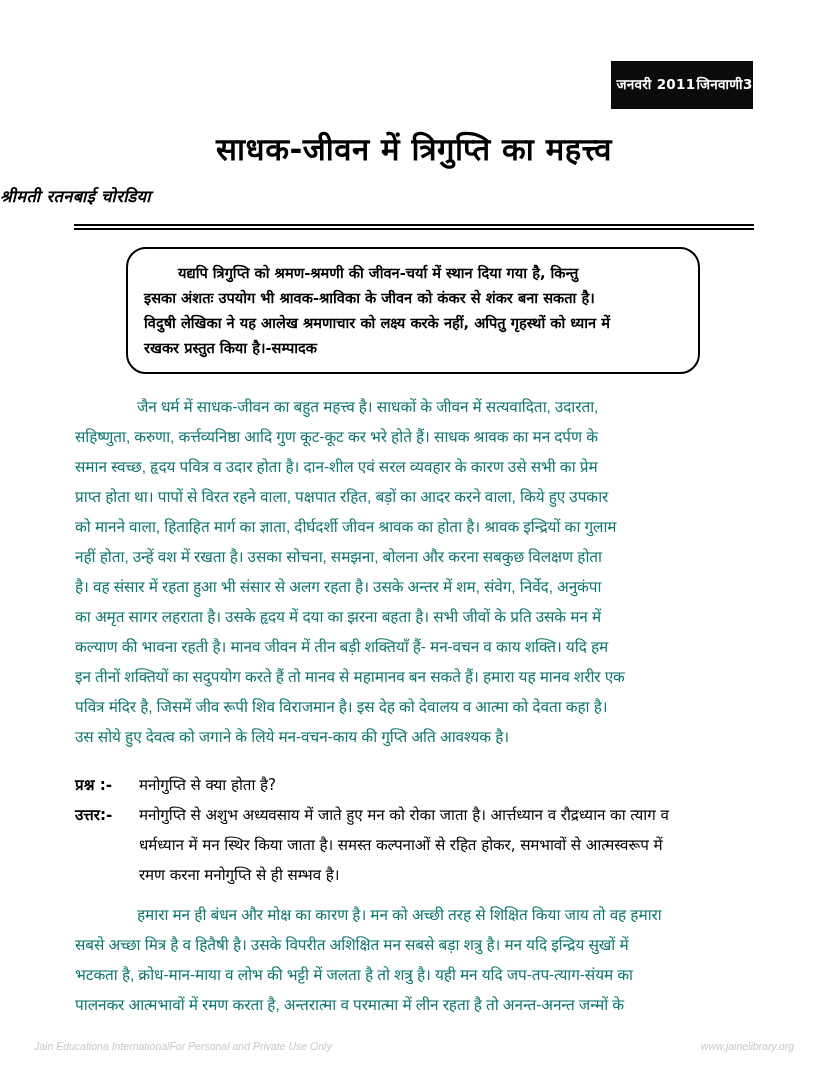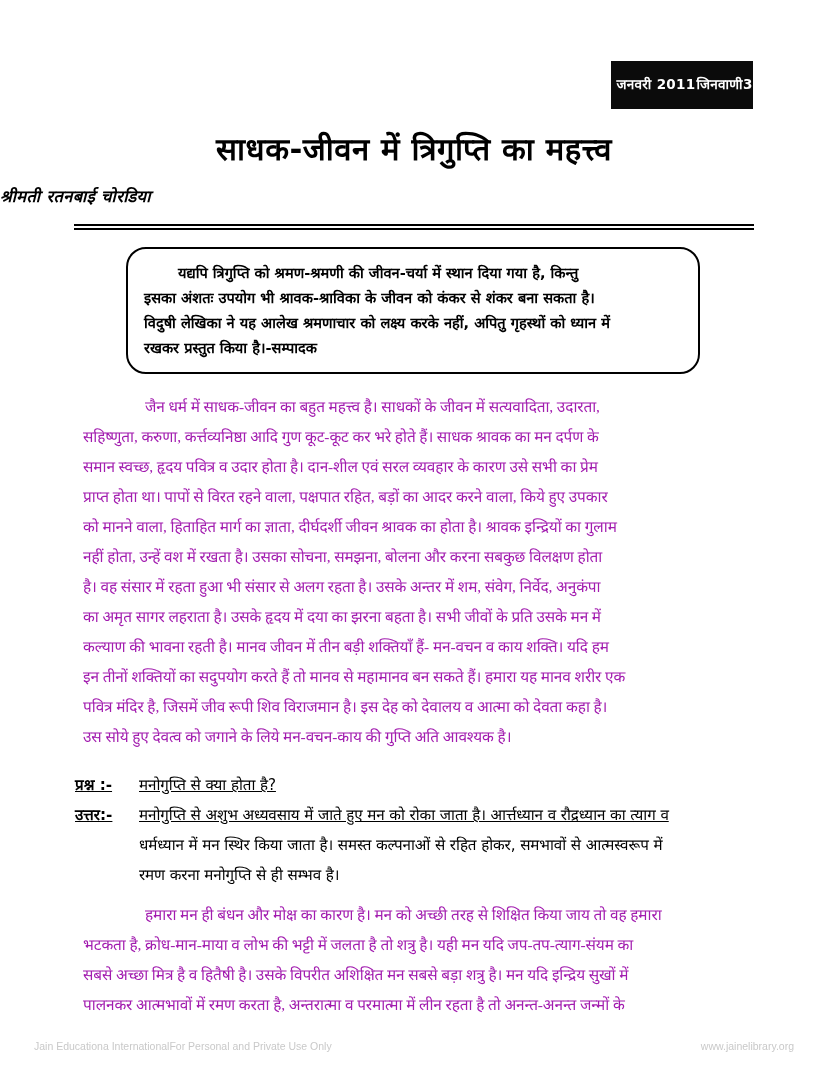--- a/index.html
+++ b/index.html
@@ -107,42 +107,40 @@
   .note-line.first { text-indent: 34px; }
 
   
   .body-block {
     position: absolute;
     left: 75px;
     top: 392px;
     width: 680px;
   }
   .para-line {
-    font-family: Liberation Serif, serif;
+    font-family: Liberation Sans, sans-serif;
     font-size: 15.4px;
-    color: #a21caf;
+    color: #0f766e;
     line-height: 30px;
     white-space: nowrap;
     letter-spacing: -0.1px;
-    margin-left: 8px;
   }
   .para-line.indent { text-indent: 62px; }
 
   
   .qa-block {
     position: absolute;
     left: 75px;
     top: 770px;
     width: 680px;
   }
   .qa-row {
     display: flex;
     align-items: flex-start;
     line-height: 30px;
-    text-decoration: underline;
   }
   .qa-label {
     font-family: "DejaVu Sans", "Liberation Sans", sans-serif;
     font-size: 15.2px;
     font-weight: 700;
     color: #000;
     white-space: nowrap;
     flex: 0 0 auto;
   }
   .qa-label.q { width: 64px; }
@@ -178,20 +176,21 @@
     left: 0;
     top: 1040px;
     width: 828px;
     display: flex;
     align-items: center;
     padding: 0 34px;
     box-sizing: border-box;
     color: #c9c9c9;
     font-family: "Liberation Sans", "DejaVu Sans", sans-serif;
     font-size: 10.5px;
+    font-style: italic;
   }
   .footer-left   { flex: 0 0 auto; }
   .footer-center { flex: 1 1 auto; text-align: left; padding-right: 40px;}
   .footer-right  { flex: 0 0 auto; }
 </style>
 </head>
 <body>
 
 <div id="page">
 
@@ -238,22 +237,22 @@
     <div class="qa-row">
       <span class="qa-label a">उत्तर:-</span>
       <span class="qa-text">मनोगुप्ति से अशुभ अध्यवसाय में जाते हुए मन को रोका जाता है। आर्त्तध्यान व रौद्रध्यान का त्याग व</span>
     </div>
     <div class="qa-cont">धर्मध्यान में मन स्थिर किया जाता है। समस्त कल्पनाओं से रहित होकर, समभावों से आत्मस्वरूप में</div>
     <div class="qa-cont">रमण करना मनोगुप्ति से ही सम्भव है।</div>
   </div>
 
   <div class="closing-block">
     <div class="para-line indent">हमारा मन ही बंधन और मोक्ष का कारण है। मन को अच्छी तरह से शिक्षित किया जाय तो वह हमारा</div>
+    <div class="para-line">सबसे अच्छा मित्र है व हितैषी है। उसके विपरीत अशिक्षित मन सबसे बड़ा शत्रु है। मन यदि इन्द्रिय सुखों में</div>
     <div class="para-line">भटकता है, क्रोध-मान-माया व लोभ की भट्टी में जलता है तो शत्रु है। यही मन यदि जप-तप-त्याग-संयम का</div>
-    <div class="para-line">सबसे अच्छा मित्र है व हितैषी है। उसके विपरीत अशिक्षित मन सबसे बड़ा शत्रु है। मन यदि इन्द्रिय सुखों में</div>
     <div class="para-line">पालनकर आत्मभावों में रमण करता है, अन्तरात्मा व परमात्मा में लीन रहता है तो अनन्त-अनन्त जन्मों के</div>
   </div>
 
   <div class="footer">
     <span class="footer-left">Jain Educationa International</span>
     <span class="footer-center">For Personal and Private Use Only</span>
     <span class="footer-right">www.jainelibrary.org</span>
   </div>
 
 </div>

